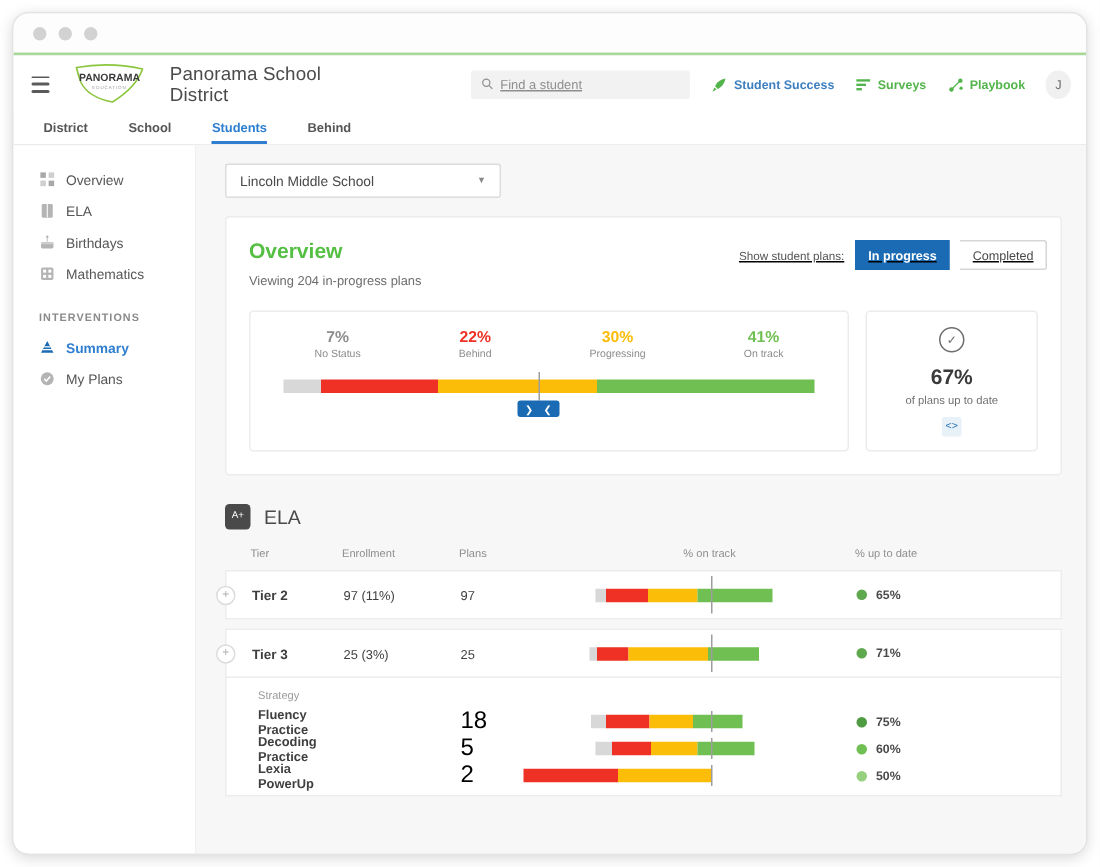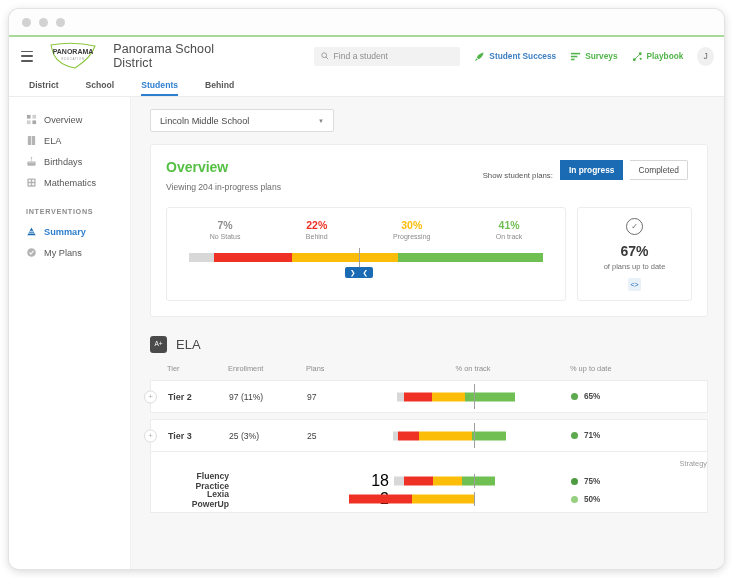--- a/index.html
+++ b/index.html
@@ -44,21 +44,21 @@
   }
   #hamburger i { display: block; height: 1.6px; background: #5a5a5a; border-radius: 1px; }
   #brand-logo { width: 56px; height: 30px; position: relative; margin-right: 12px; }
   #app-title { font-size: 12.5px; color: #4b4b4b; letter-spacing: .1px; }
   #search-box {
     margin-left: 75px;
     width: 166px; height: 19px;
     background: #f2f2f2; border-radius: 2px;
     display: flex; align-items: center; padding: 0 7px; gap: 5px;
   }
-  #search-box .ph { font-size: 8.6px; color: #8e8e8e; }
+  #search-box .ph { font-size: 8.6px; color: #8e8e8e; text-decoration: underline; }
   .navlink {
     display: flex; align-items: center; gap: 4px;
     margin-left: 14px; font-size: 8.3px; font-weight: bold;
     color: #52b44a; white-space: nowrap;
   }
   .navlink.active { color: #3d7fc1; }
   #avatar {
     margin-left: 14px;
     width: 19px; height: 19px; border-radius: 50%;
     background: #f0f0f0; color: #6b6b6b;
@@ -124,22 +124,22 @@
   #overview-card {
     margin-top: 12px;
     background: #fff; border: 1px solid #ececec; border-radius: 3px;
     padding: 14px 15px 15px 15px;
     position: relative;
   }
   #overview-title { font-size: 14px; color: #55bf43; font-weight: bold; }
   #overview-sub { font-size: 8.6px; color: #6d6d6d; margin-top: 7px; }
 
   #plan-toggle-wrap {
-    position: absolute; right: 19px; top: 15px;
-    display: flex; align-items: flex-end; gap: 7px;
+    position: absolute; right: 9px; top: 15px;
+    display: flex; align-items: center; gap: 7px; text-decoration: underline;
   }
   #plan-toggle-label { font-size: 7.8px; color: #555; }
   .seg {
     font-size: 8.4px; padding: 4px 8px;
     border: 1px solid #d6d6d6; background: #fff; color: #4a4a4a;
   }
   .seg.on { background: #1a6bb3; color: #fff; border-color: #1a6bb3; font-weight: bold; }
   .seg:first-of-type { border-radius: 2px 0 0 2px; }
   .seg:last-of-type { border-radius: 0 2px 2px 0; border-left: none; }
 
@@ -233,21 +233,21 @@
     position: absolute; left: 85px; top: 4px; bottom: 4px;
     width: 1.4px; background: #9e9e9e;
   }
   .pct-cell { flex: 1; padding-left: 12px; display: flex; align-items: center; gap: 6px; }
   .pct-dot { width: 7px; height: 7px; border-radius: 50%; }
   .pct-val { font-size: 8.2px; font-weight: bold; color: #4a4a4a; }
 
   
   .strat-group {
     background: #fff; border: 1px solid #ececec; border-top: none;
-    padding: 6px 0 4px 0; margin-top: -1px; text-align: right;
+    padding: 6px 0 4px 0; margin-top: -1px;
   }
   .strat-label { font-size: 7.4px; color: #9a9a9a; padding: 2px 0 4px 21px; }
   .srow { display: flex; align-items: center; height: 18px; position: relative; }
   .srow .c-tier { font-size: 8.6px; font-weight: bold; color: #3f3f3f; padding-left: 21px; }
   .srow .bar-cell { height: 18px; }
   .srow .row-goal { top: 2px; bottom: 2px; }
 </style>
 </head>
 <body>
 
@@ -528,20 +528,38 @@
                 <span style="width:28%;background:#70bf53"></span>
               </div>
               <div class="row-goal"></div>
             </div>
             <div class="pct-cell">
               <span class="pct-dot" style="background:#4e9b41"></span>
               <span class="pct-val">75%</span>
             </div>
           </div>
 
+          <div class="srow">
+            <div class="c-tier">Decoding Practice</div>
+            <div class="c-enroll"></div>
+            <div class="c-plans">5</div>
+            <div class="bar-cell">
+              <div class="bar-inner" style="left:8px;width:122px">
+                <span style="width:9%;background:#d8d8d8"></span>
+                <span style="width:21%;background:#ee3124"></span>
+                <span style="width:26%;background:#fbbd08"></span>
+                <span style="width:31%;background:#70bf53"></span>
+              </div>
+              <div class="row-goal"></div>
+            </div>
+            <div class="pct-cell">
+              <span class="pct-dot" style="background:#70bf53"></span>
+              <span class="pct-val">60%</span>
+            </div>
+          </div>
 
           <div class="srow">
             <div class="c-tier">Lexia PowerUp</div>
             <div class="c-enroll"></div>
             <div class="c-plans">2</div>
             <div class="bar-cell">
               <div class="bar-inner" style="left:-40px;width:125px">
                 <span style="width:50%;background:#ee3124"></span>
                 <span style="width:50%;background:#fbbd08"></span>
               </div>

